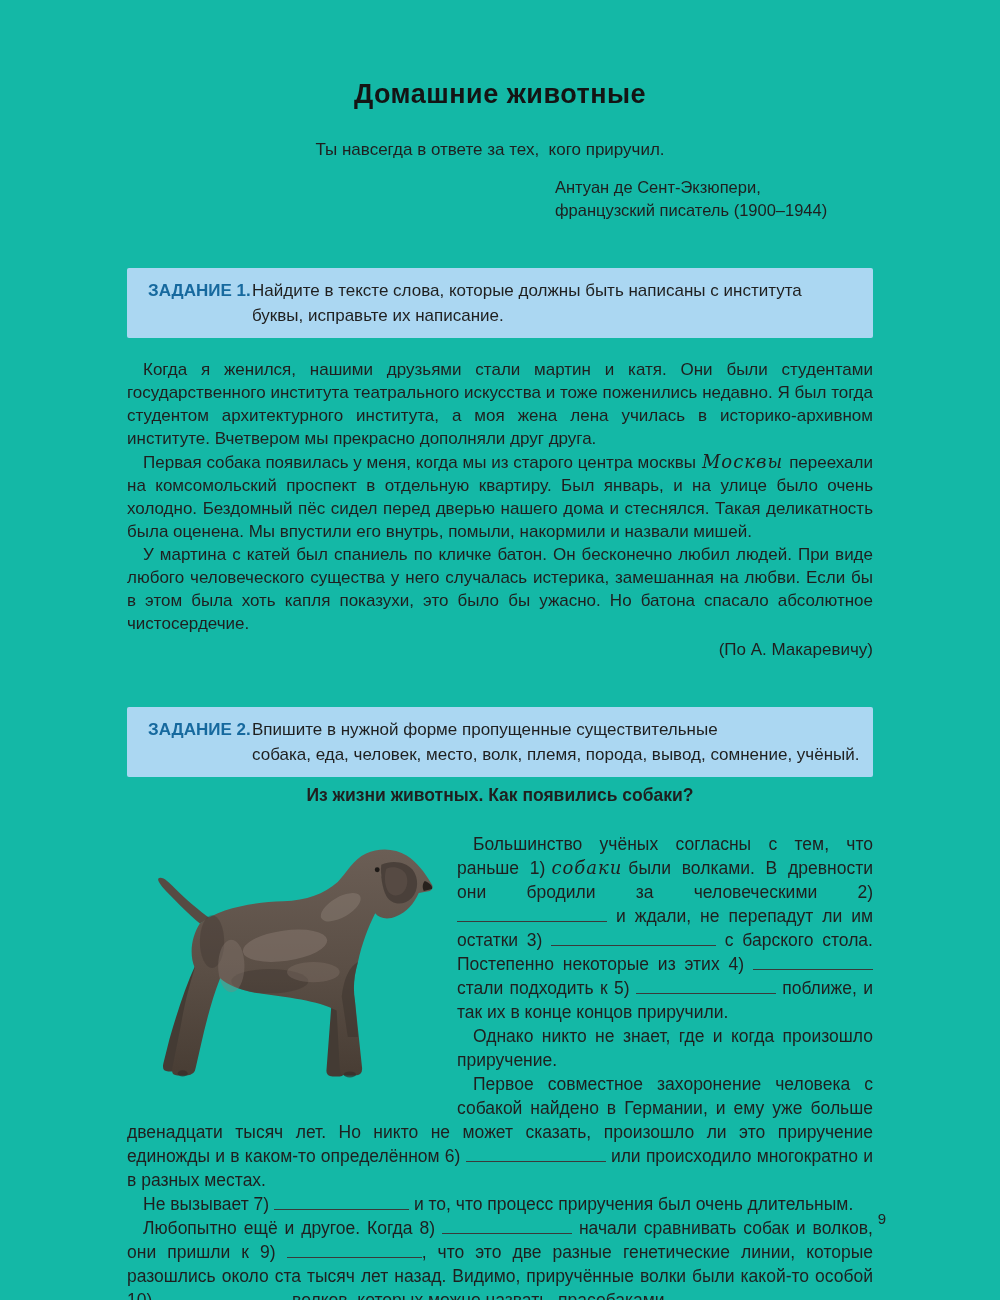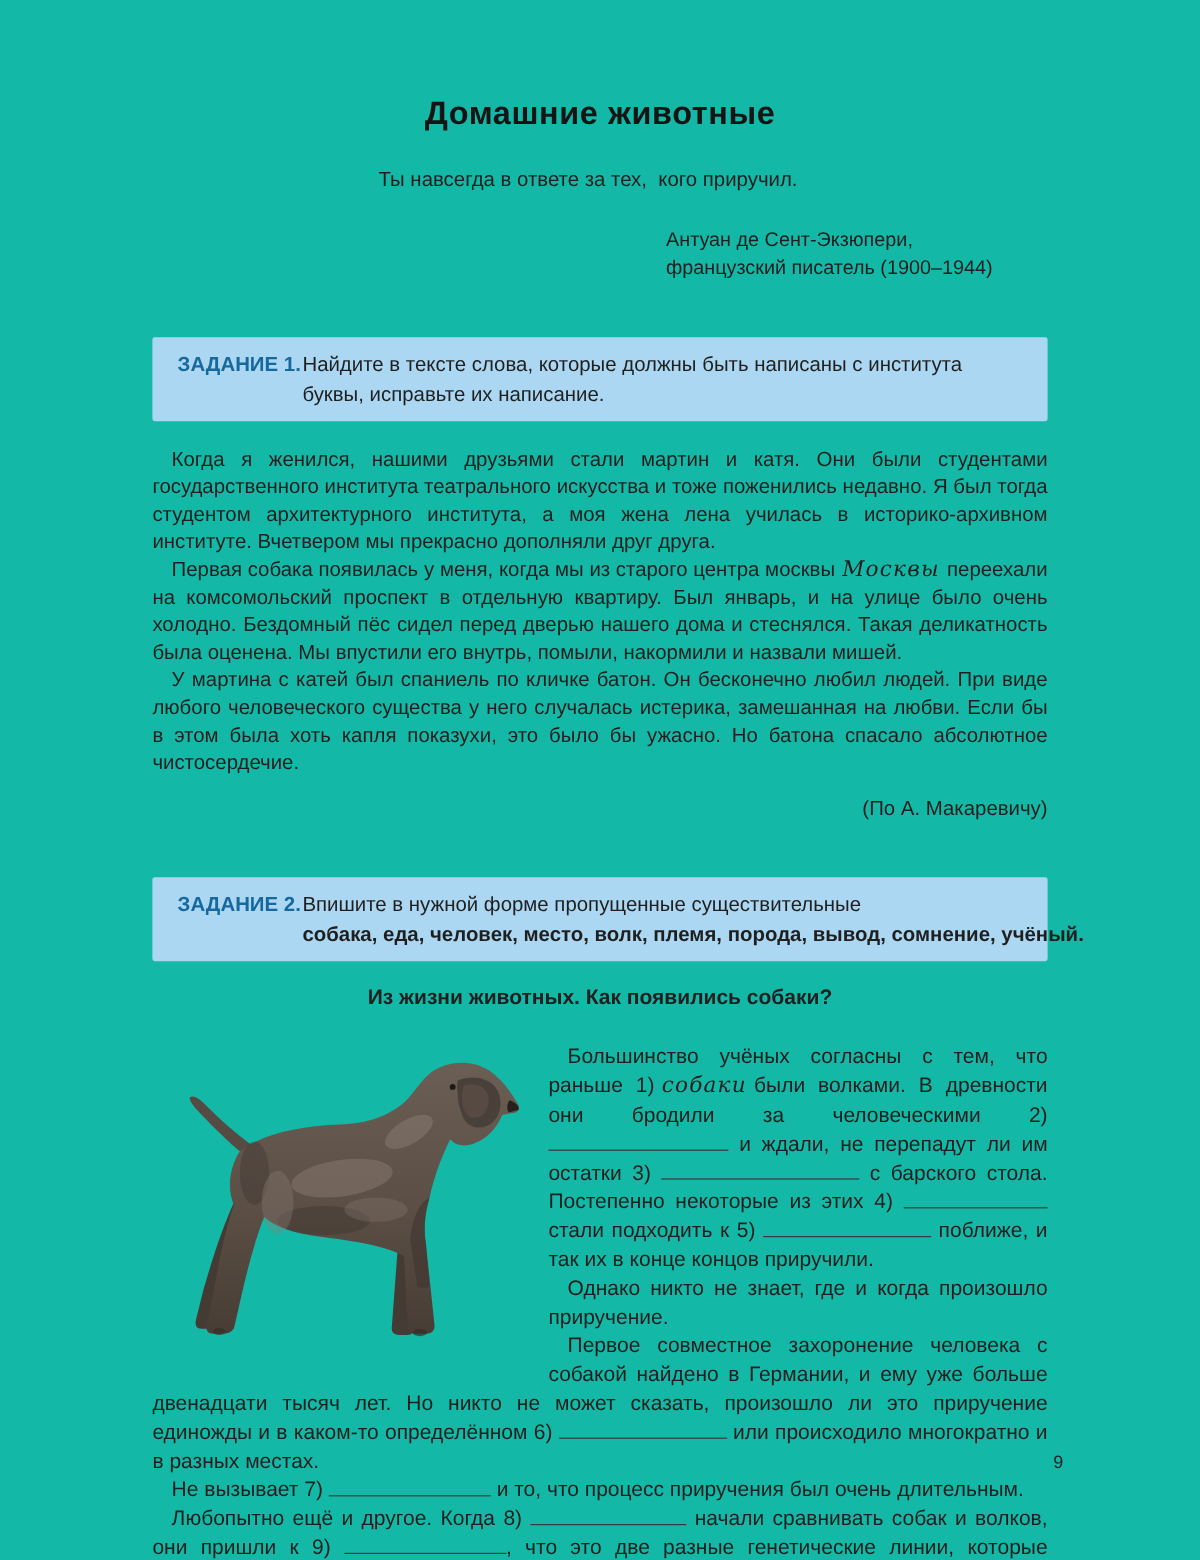--- a/index.html
+++ b/index.html
@@ -29,60 +29,60 @@
     color: #141414;
   }
   .epigraph {
     margin-top: 30px;
     text-align: center;
     padding-right: 20px;
     font-size: 17px;
     line-height: 20px;
   }
   .author-block {
-    margin-top: 29px;
+    margin-top: 16px;
     margin-left: 428px;
     font-size: 16.5px;
     line-height: 23px;
   }
   .task-box {
     margin-top: 46px;
     background: #abd7f2;
     border-radius: 2px;
     padding: 10px 18px 10px 21px;
     display: flex;
     font-size: 17px;
     line-height: 25px;
   }
   .task-label {
     flex: 0 0 104px;
     white-space: nowrap;
     font-weight: bold;
     color: #16699e;
   }
   .task-body { flex: 1; }
-  .task-words { font-weight: bold; white-space: nowrap; }
+  .task-words { font-weight: normal; white-space: nowrap; }
   .text1 {
     margin-top: 20px;
     font-size: 17px;
     line-height: 23px;
     text-align: justify;
   }
   .text1 p, .exercise2 p { margin: 0; text-indent: 16px; }
-  .attr-right { text-align: right; margin-top: 15px; text-indent: 0; }
+  .attr-right { text-align: right; margin-top: 3px; text-indent: 0; }
   .handwritten {
     font-family: "DejaVu Serif", serif;
     font-style: italic;
     font-size: 18px;
     letter-spacing: 1px;
     margin: 0 6px;
     white-space: nowrap;
   }
   .subtitle {
-    margin-top: 20px;
+    margin-top: 8px;
     text-align: center;
     font-weight: bold;
     font-size: 17.5px;
   }
   .exercise2 {
     margin-top: 26px;
     font-size: 17.5px;
     line-height: 24px;
     text-align: justify;
   }

